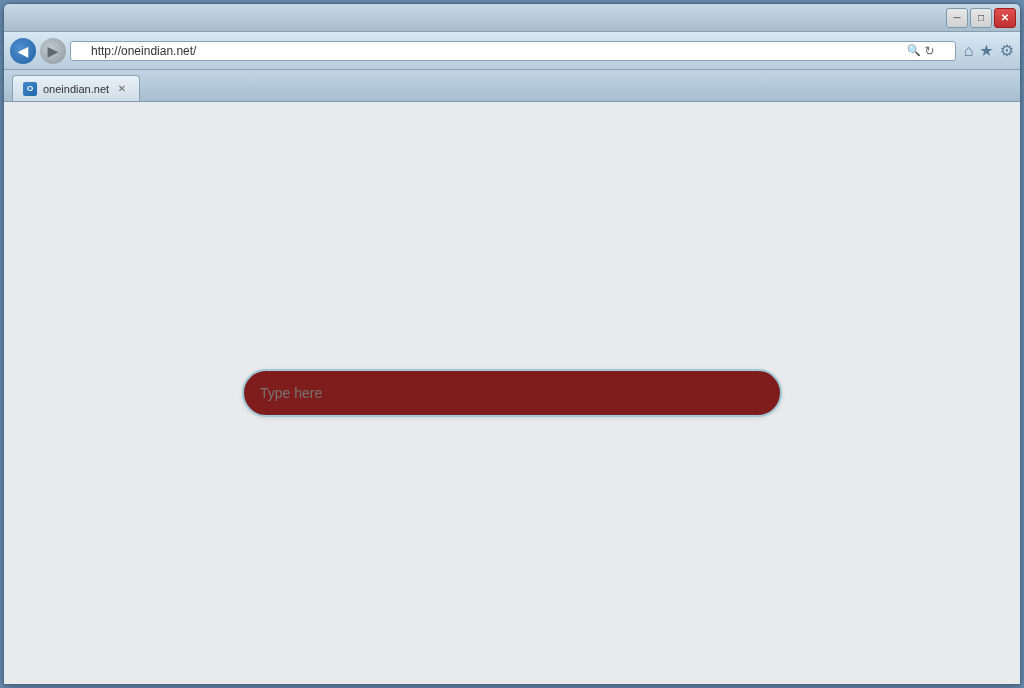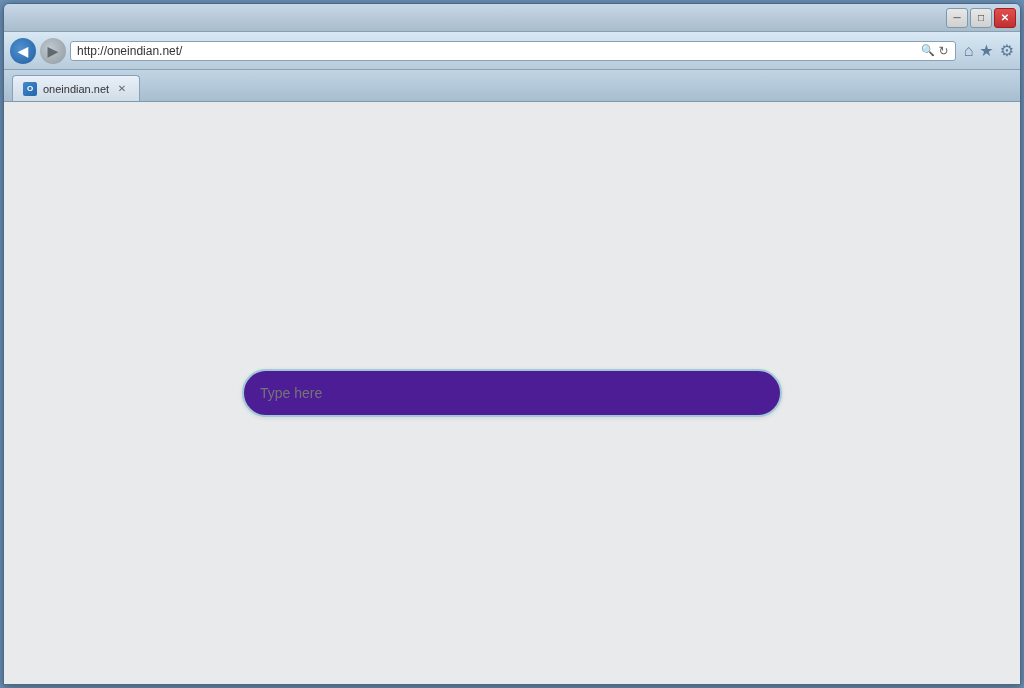--- a/index.html
+++ b/index.html
@@ -95,21 +95,21 @@
     }
 
     .address-bar-container {
       flex: 1;
       display: flex;
       align-items: center;
       background: white;
       border: 1px solid #8aa0b8;
       border-radius: 3px;
       height: 20px;
-      padding: 0 6px;
+      padding: 0 20px;
       gap: 4px;
     }
 
     .address-input {
       flex: 1;
       border: none;
       outline: none;
       font-size: 12px;
       color: #333;
       background: transparent;
@@ -199,21 +199,21 @@
       background: #e8eaec;
       display: flex;
       align-items: center;
       justify-content: center;
     }
 
     
     .search-widget {
       display: flex;
       align-items: center;
-      background: #4c1d95;
+      background: #7f1d1d;
       border: 2px solid #a0c8d8;
       border-radius: 30px;
       padding: 6px 6px 6px 16px;
       width: 540px;
       height: 48px;
       box-shadow: 0 1px 4px rgba(0,0,0,0.1);
     }
 
     .search-input {
       flex: 1;

